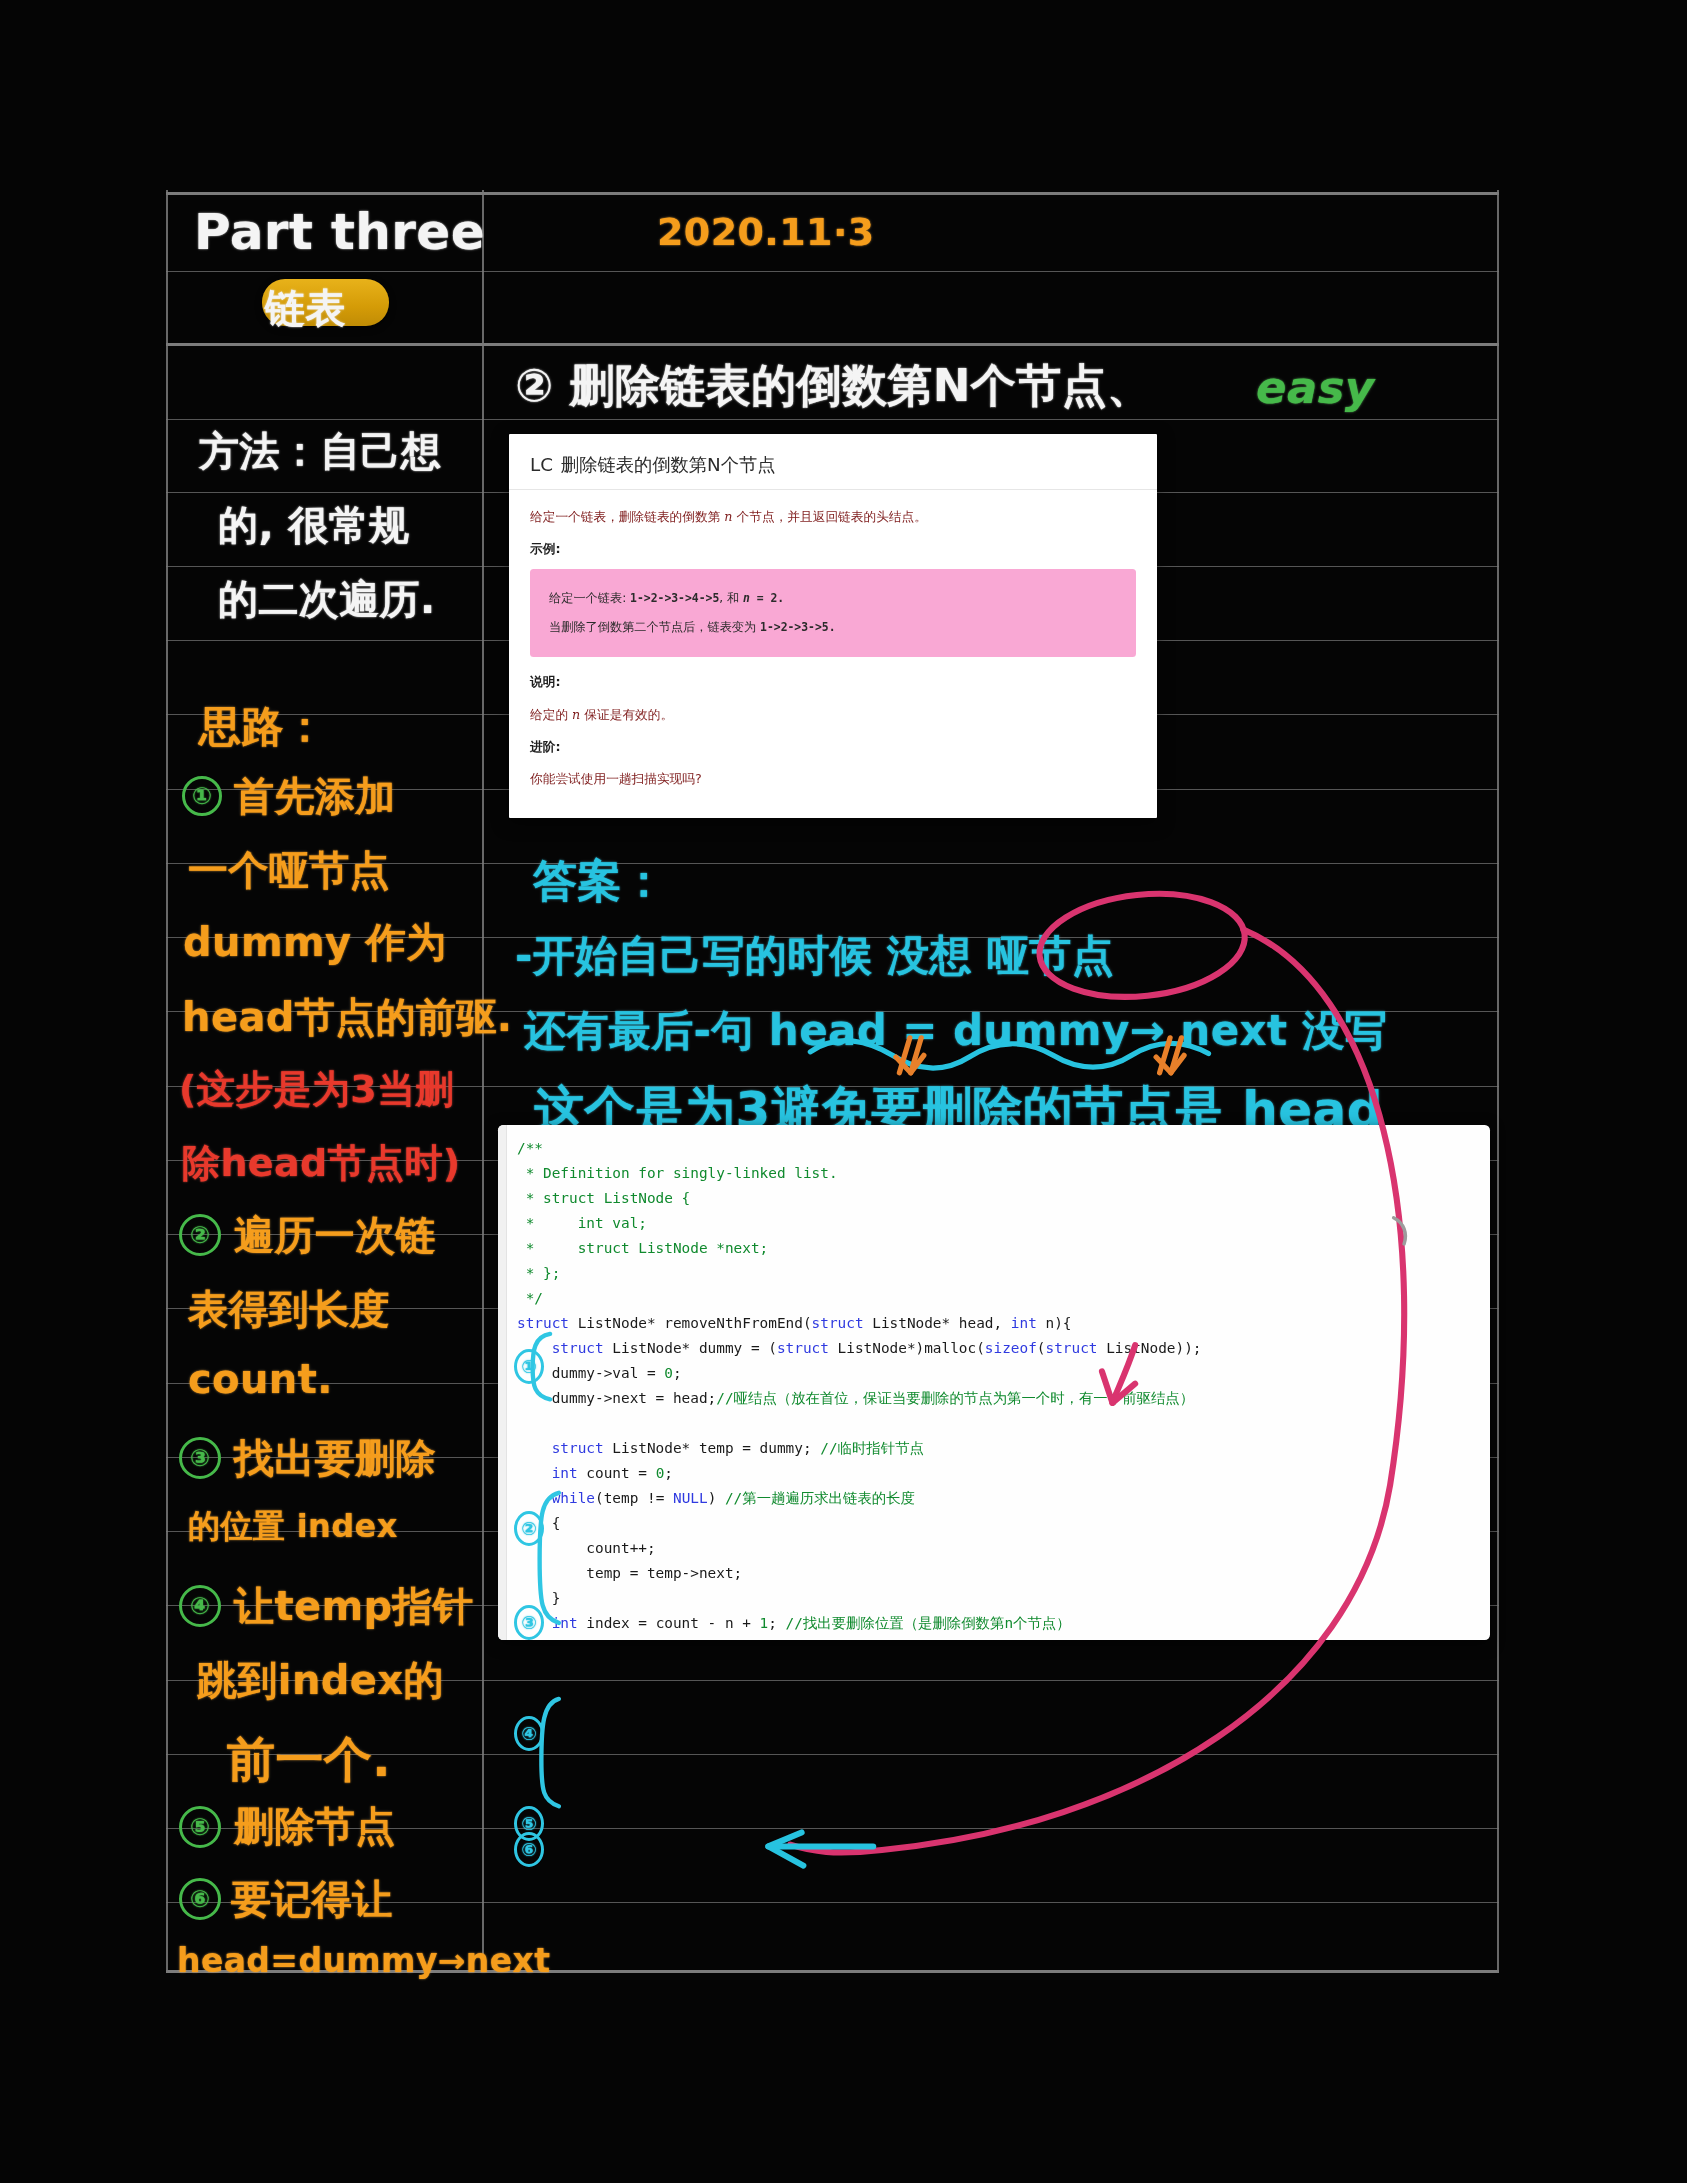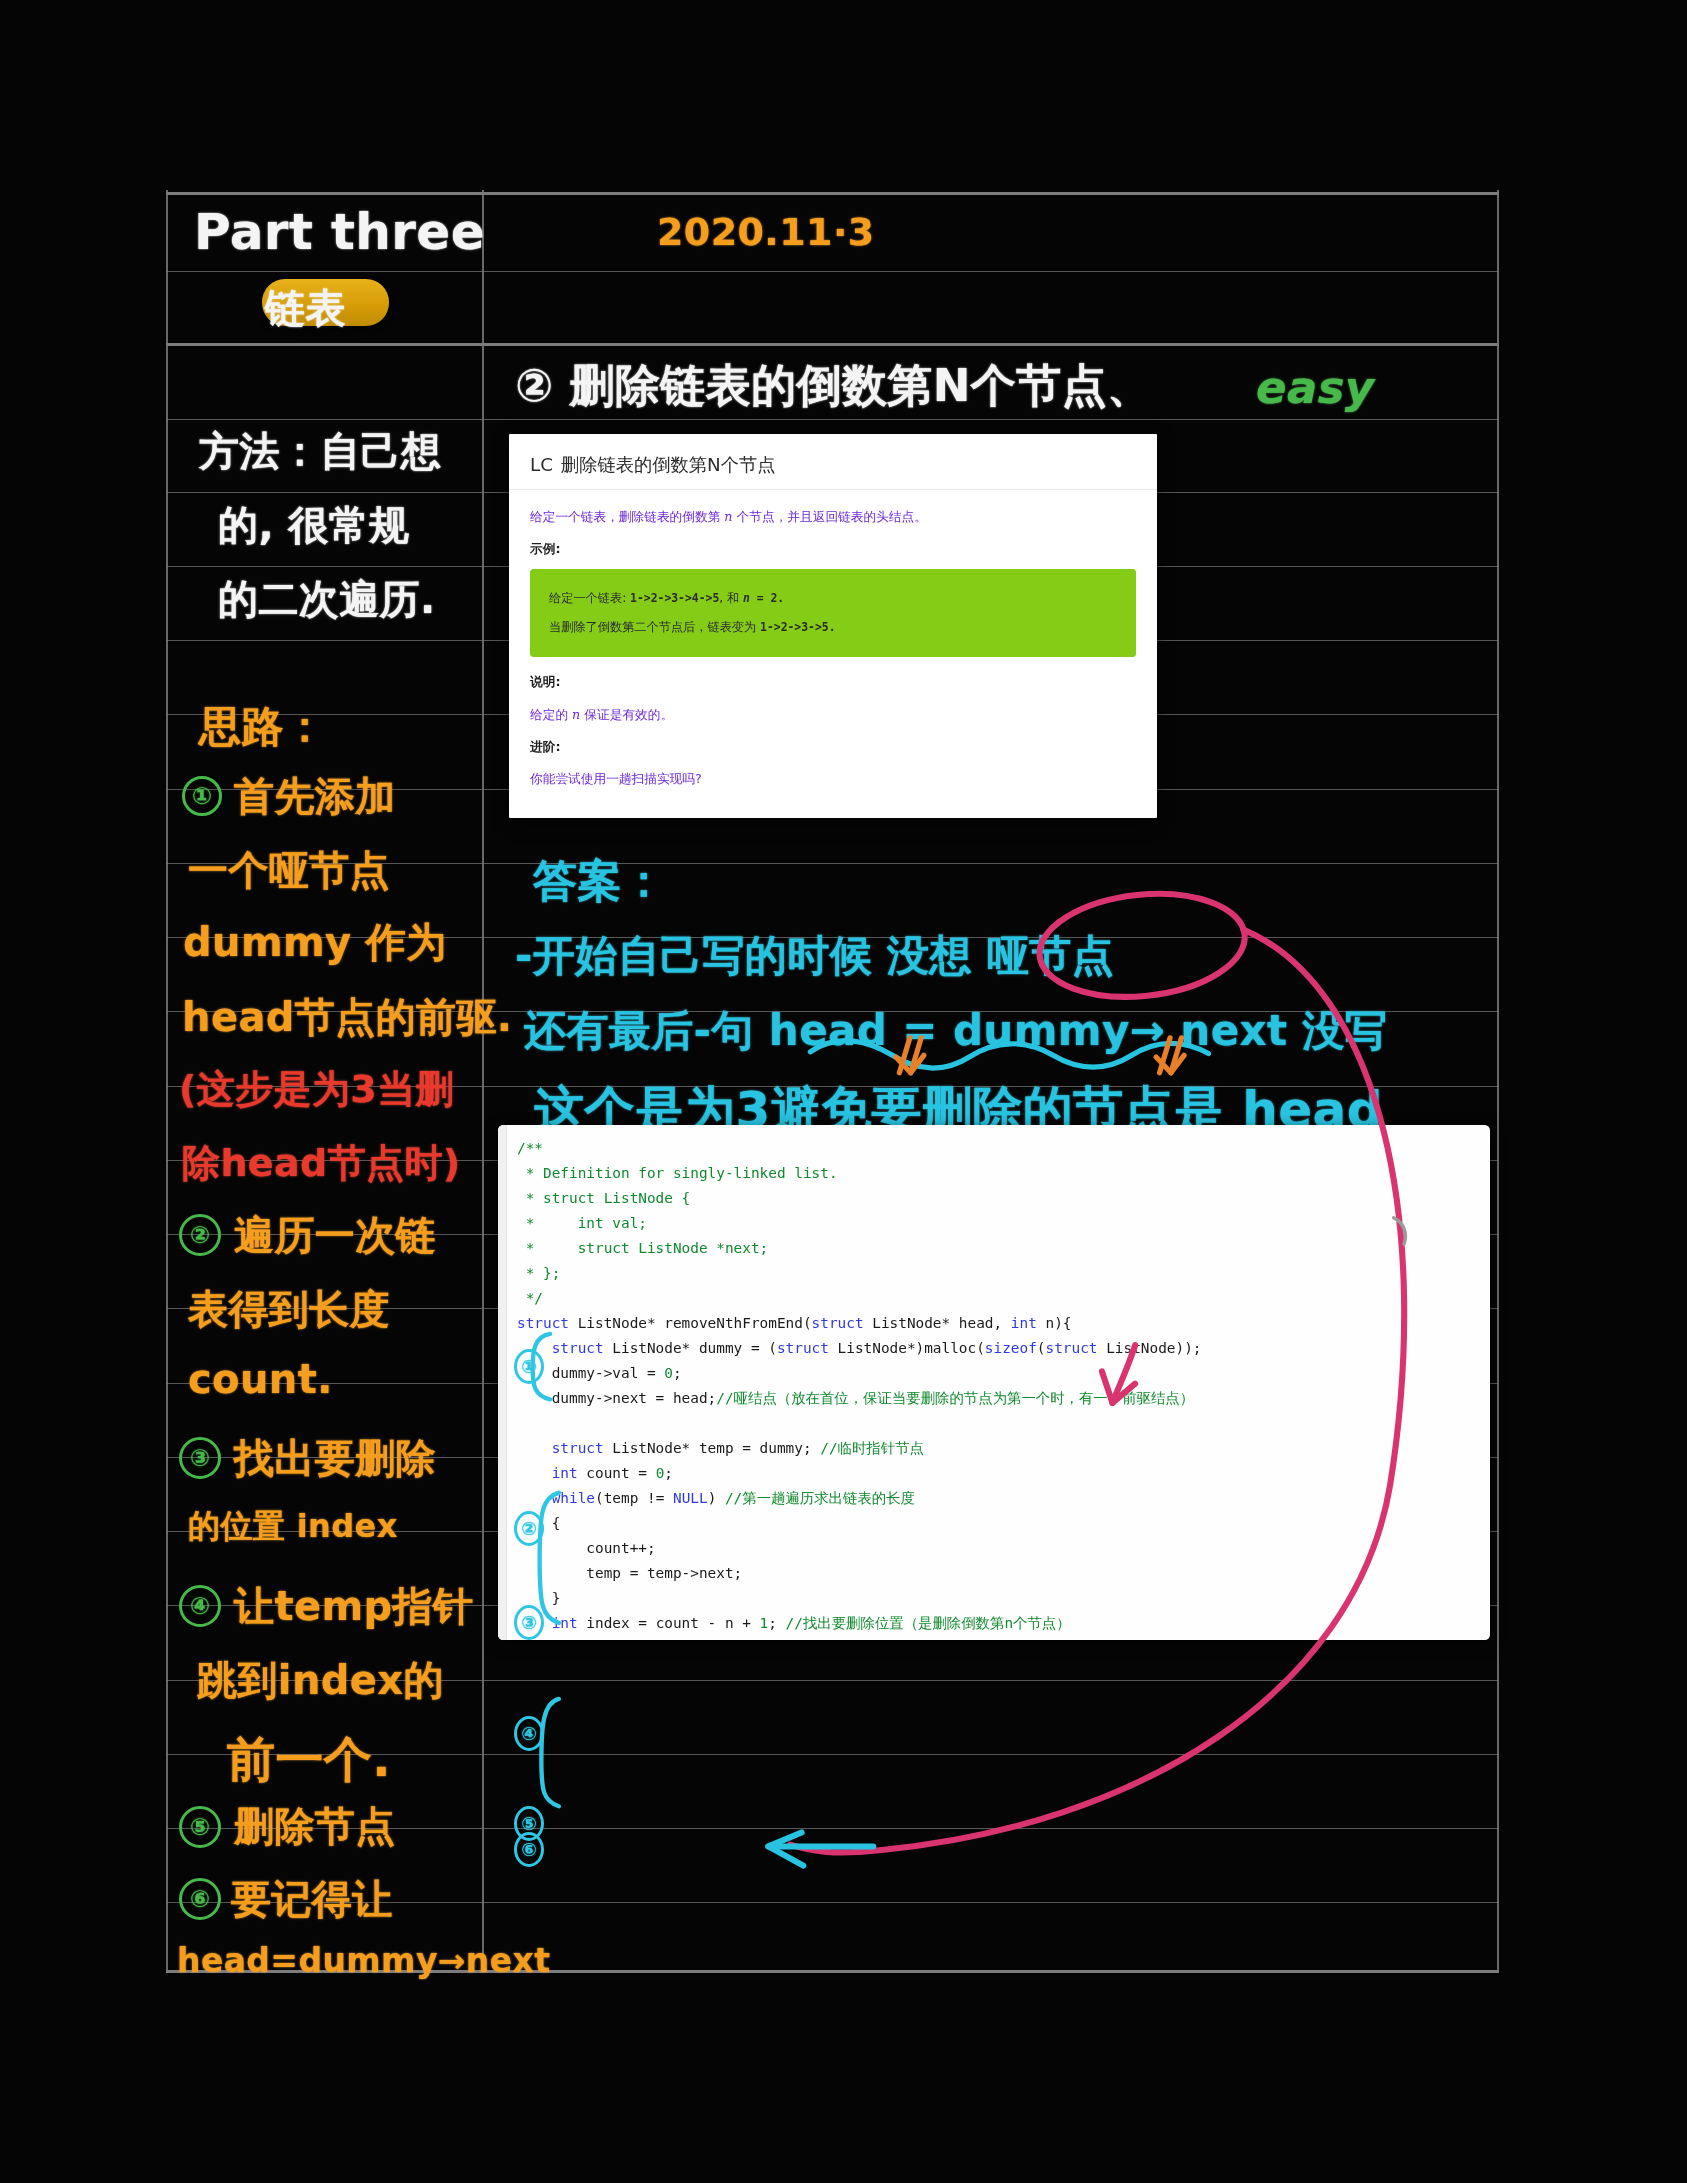--- a/index.html
+++ b/index.html
@@ -49,24 +49,24 @@
   
   .lc-card {
     position:absolute; background:#fff; border-radius:1px;
     box-shadow:0 4.4px 15.7px rgba(0,0,0,.55);
     font-family:"DejaVu Sans", sans-serif; color:#2b2b2b; overflow:hidden;
   }
   .lc-head { padding:17.5px 21px 12.2px; border-bottom:0.9px solid #e6e6e6; }
   .lc-head .t { font-size:18.3px; color:#2b2b2b; font-weight:400; }
   .lc-head .t .lc { margin-right:7.9px; }
   .lc-body { padding:14px 21px 17.5px; font-size:12.7px; line-height:2.0; }
-  .lc-body p { margin-bottom:7px; color:#6d28d9; }
+  .lc-body p { margin-bottom:7px; color:#7f1d1d; }
   .lc-body .b { font-weight:700; color:#1f1f1f; }
   .lc-pre {
-    background:#84cc16; border-radius:3.5px; padding:15px 19px; margin:7px 0 12.2px;
+    background:#f9a8d4; border-radius:3.5px; padding:15px 19px; margin:7px 0 12.2px;
     line-height:2.4; font-size:12.2px;
   }
   .lc-pre code { font-family:"DejaVu Sans Mono", monospace; font-weight:700; font-size:11.4px; }
   .ital { font-style:italic; font-family:"DejaVu Serif", serif; }
 
   
   .code-card {
     position:absolute; background:#fefefe; border-radius:5.2px;
     box-shadow:0 3.5px 14px rgba(0,0,0,.5);
     font-family:"DejaVu Sans Mono", monospace; font-size:14.4px; line-height:25px;

